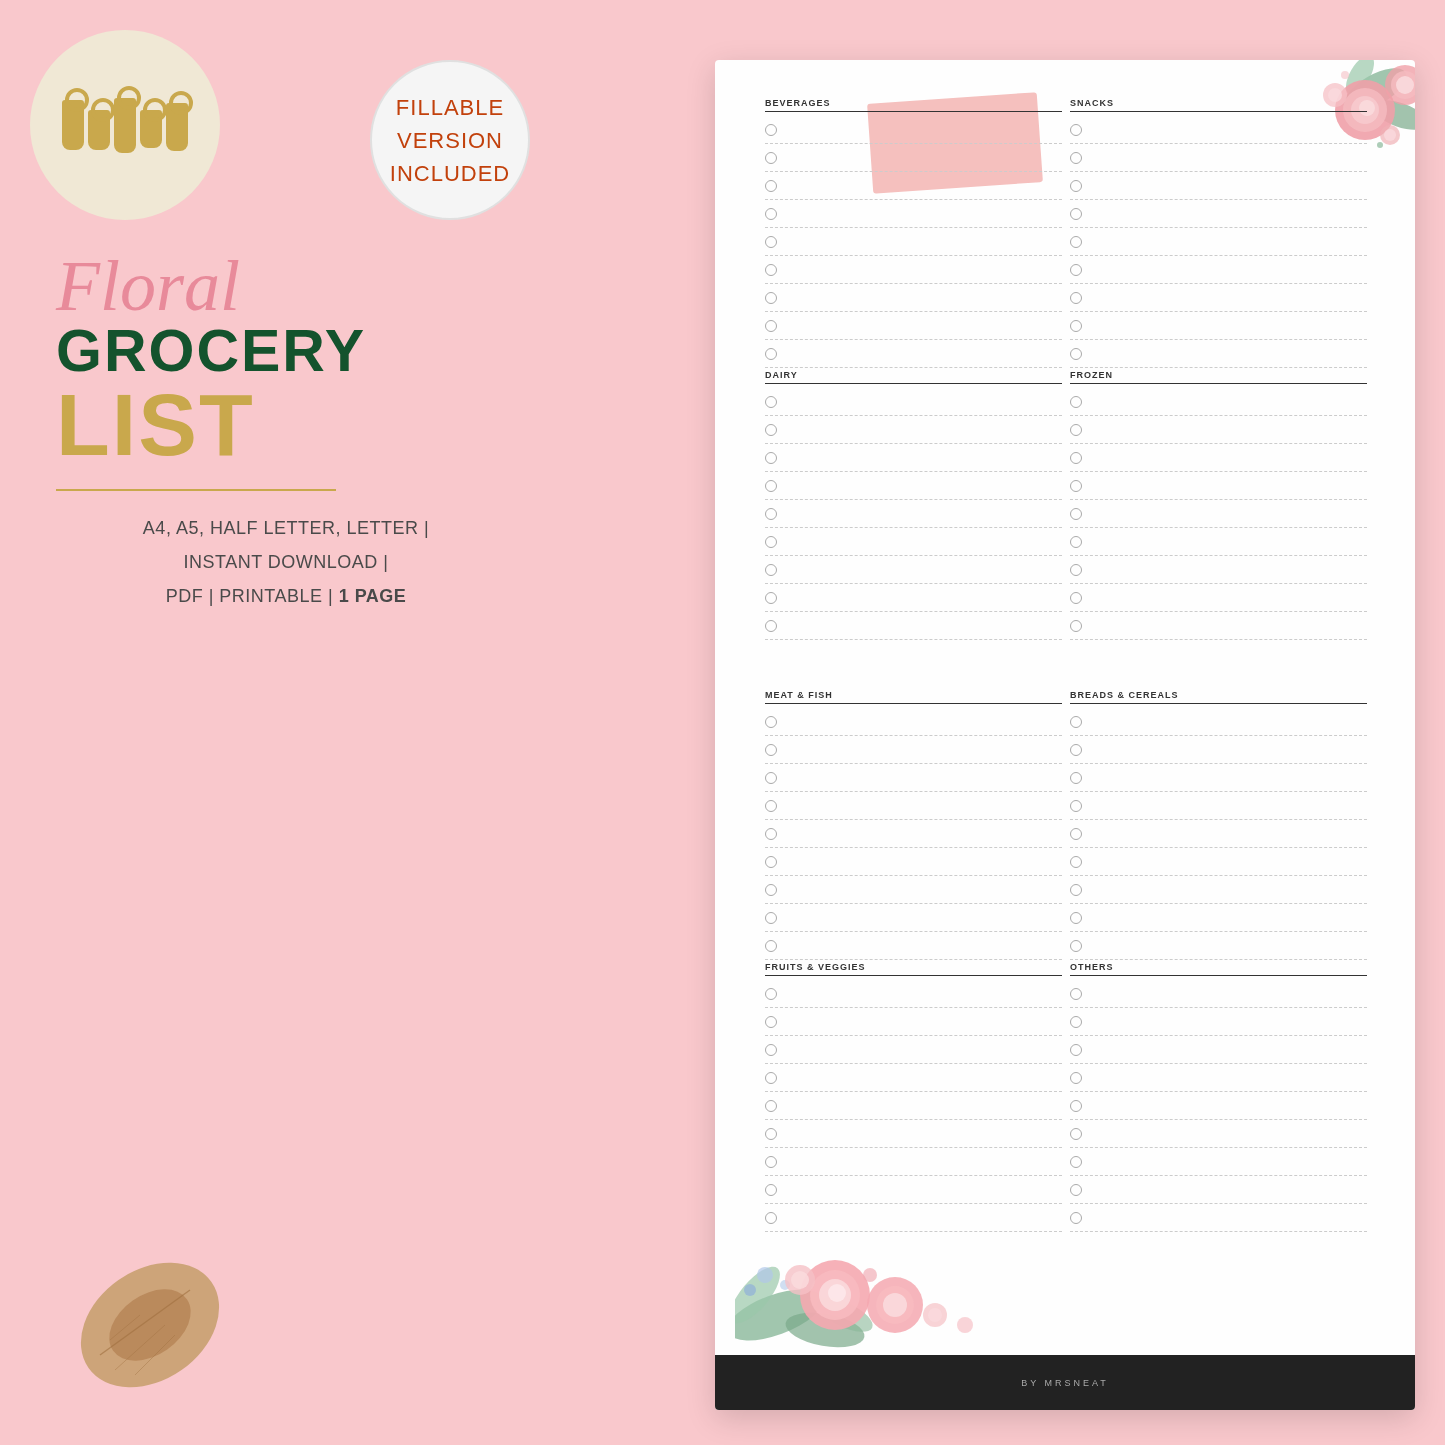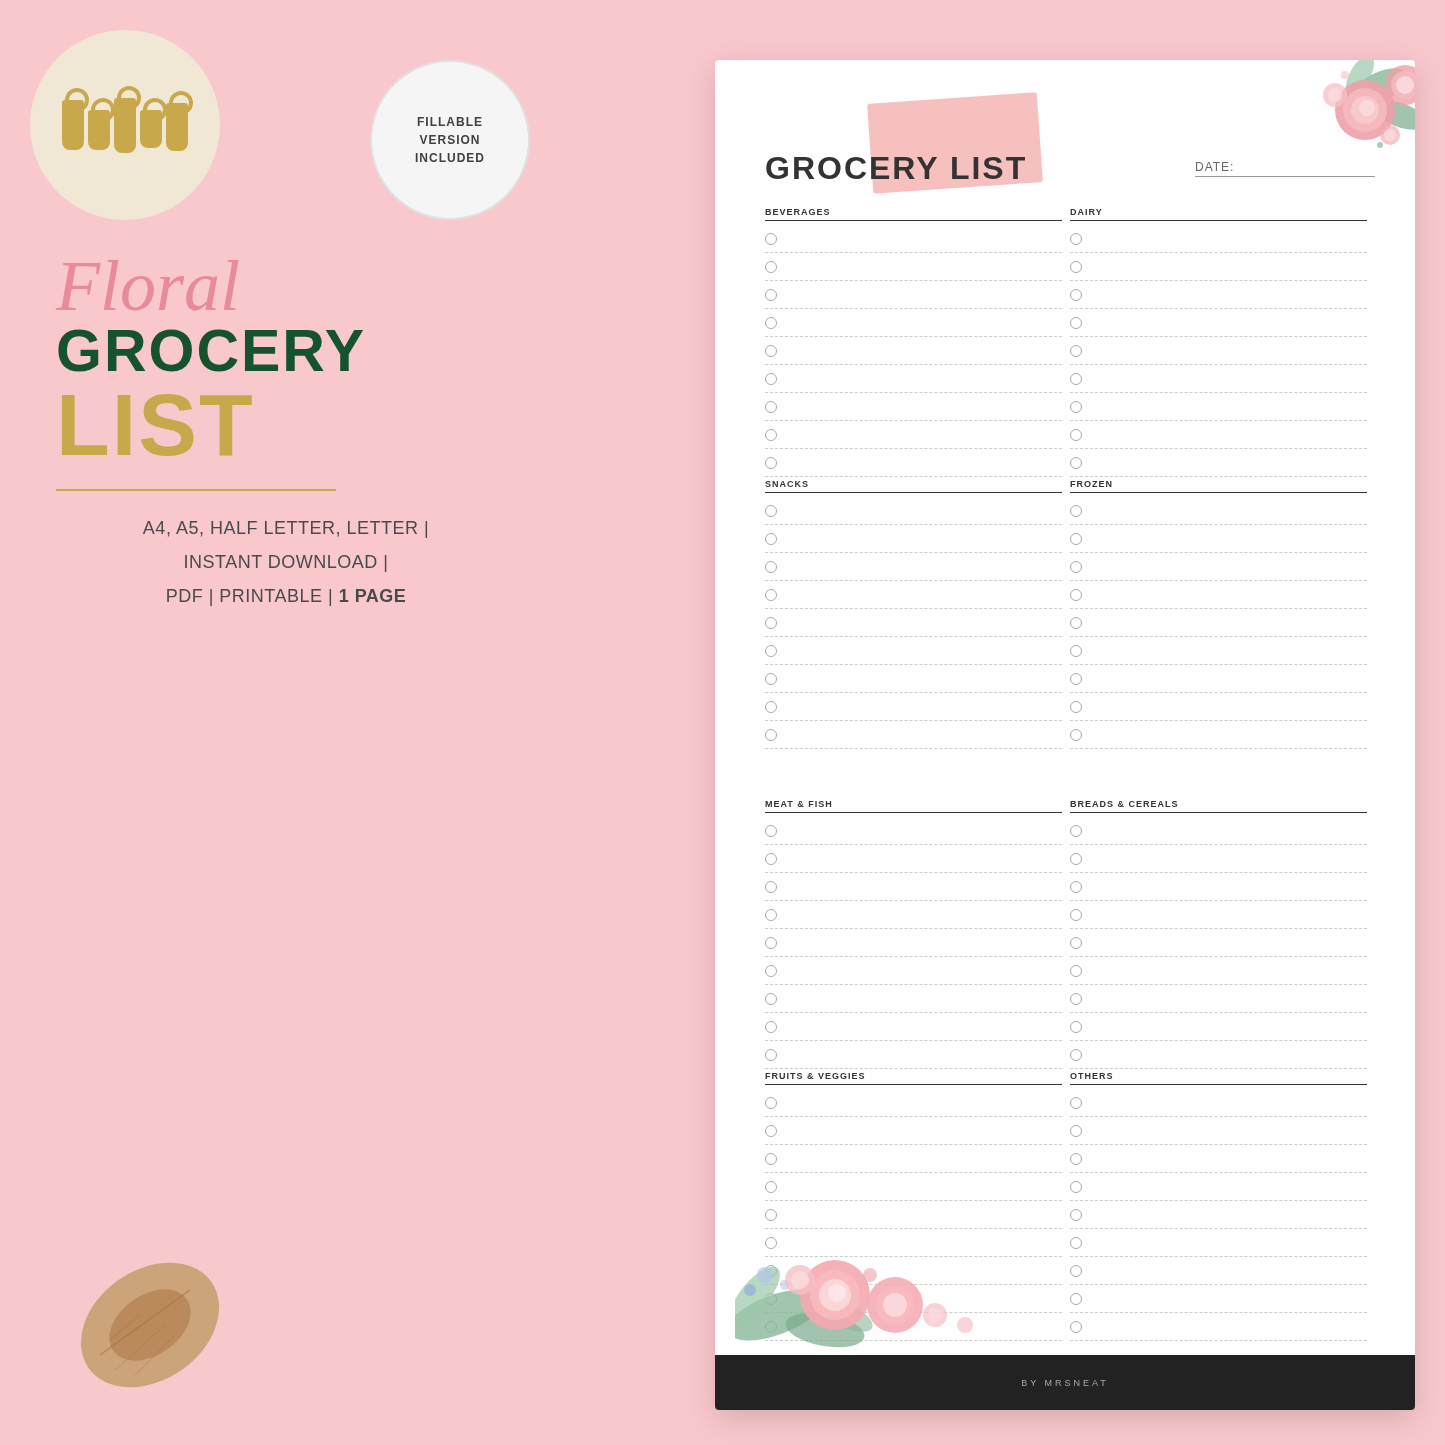--- a/index.html
+++ b/index.html
@@ -122,23 +122,23 @@
       background: #f5f5f5;
       border-radius: 50%;
       display: flex;
       align-items: center;
       justify-content: center;
       z-index: 10;
       border: 2px solid #e0e0e0;
     }
     .badge-text {
       text-align: center;
-      font-size: 12px;
-      font-weight: 700;
-      color: #404040;
+      font-size: 22px;
+      font-weight: 400;
+      color: #c2410c;
       letter-spacing: 1px;
       line-height: 1.5;
     }
 
     
     .document {
       position: absolute;
       top: 60px;
       right: 30px;
       width: 700px;
@@ -348,27 +348,20 @@
     <circle cx="175" cy="75" r="6" fill="#fadadd" opacity="0.8"></circle>
 
     <circle cx="130" cy="15" r="4" fill="#f5c0c5" opacity="0.6"></circle>
     <circle cx="165" cy="85" r="3" fill="#8ab89a" opacity="0.7"></circle>
   </svg>
 
   <div class="sticky-note"></div>
 
   <div class="doc-content">
 
-    <div class="doc-header">
-      <div class="doc-title">GROCERY LIST</div>
-      <div class="date-field">
-        <span>DATE:</span>
-        <span>&nbsp;&nbsp;&nbsp;&nbsp;&nbsp;&nbsp;&nbsp;&nbsp;&nbsp;&nbsp;&nbsp;&nbsp;&nbsp;&nbsp;&nbsp;&nbsp;&nbsp;&nbsp;&nbsp;&nbsp;&nbsp;&nbsp;&nbsp;&nbsp;&nbsp;&nbsp;&nbsp;</span>
-      </div>
-    </div>
 
     <div class="sections-grid" id="top-grid">
     <div class="section-col">
           <div class="section-header">BEVERAGES</div>
           <div class="list-item-row">
             <div class="list-circle"></div>
             <div class="list-line"></div>
           </div>
           <div class="list-item-row">
             <div class="list-circle"></div>
@@ -397,21 +390,21 @@
           <div class="list-item-row">
             <div class="list-circle"></div>
             <div class="list-line"></div>
           </div>
           <div class="list-item-row">
             <div class="list-circle"></div>
             <div class="list-line"></div>
           </div>
         </div>
         <div class="section-col">
-          <div class="section-header">DAIRY</div>
+          <div class="section-header">SNACKS</div>
           <div class="list-item-row">
             <div class="list-circle"></div>
             <div class="list-line"></div>
           </div>
           <div class="list-item-row">
             <div class="list-circle"></div>
             <div class="list-line"></div>
           </div>
           <div class="list-item-row">
             <div class="list-circle"></div>
@@ -436,21 +429,21 @@
           <div class="list-item-row">
             <div class="list-circle"></div>
             <div class="list-line"></div>
           </div>
           <div class="list-item-row">
             <div class="list-circle"></div>
             <div class="list-line"></div>
           </div>
         </div>
         <div class="section-col">
-          <div class="section-header">SNACKS</div>
+          <div class="section-header">DAIRY</div>
           <div class="list-item-row">
             <div class="list-circle"></div>
             <div class="list-line"></div>
           </div>
           <div class="list-item-row">
             <div class="list-circle"></div>
             <div class="list-line"></div>
           </div>
           <div class="list-item-row">
             <div class="list-circle"></div>

